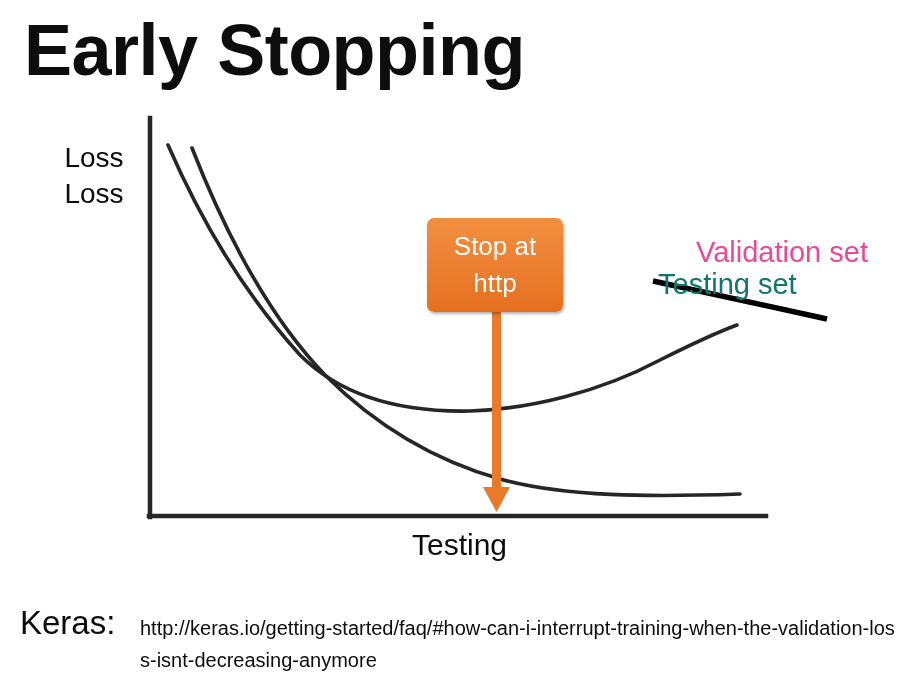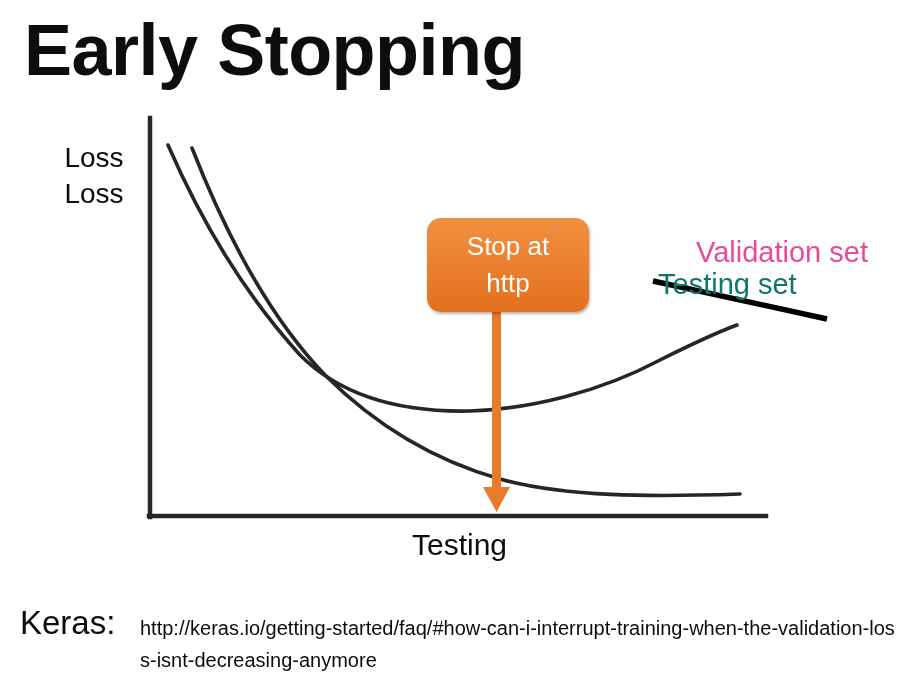--- a/index.html
+++ b/index.html
@@ -84,23 +84,23 @@
     left: 664px;
     top: 444px;
     color: #1111CC;
   }
 
   
   #stop-callout {
     position: absolute;
     left: 427px;
     top: 218px;
-    width: 162px;
+    width: 136px;
     height: 94px;
-    border-radius: 14px;
+    border-radius: 7px;
     background: linear-gradient(180deg, #F0903F 0%, #ED8133 45%, #E4701F 100%);
     box-shadow: 1px 2px 3px rgba(0,0,0,0.30);
     display: flex;
     flex-direction: column;
     align-items: center;
     justify-content: center;
     color: #FFFFFF;
     font-size: 26px;
     line-height: 1.42;
     text-align: center;

